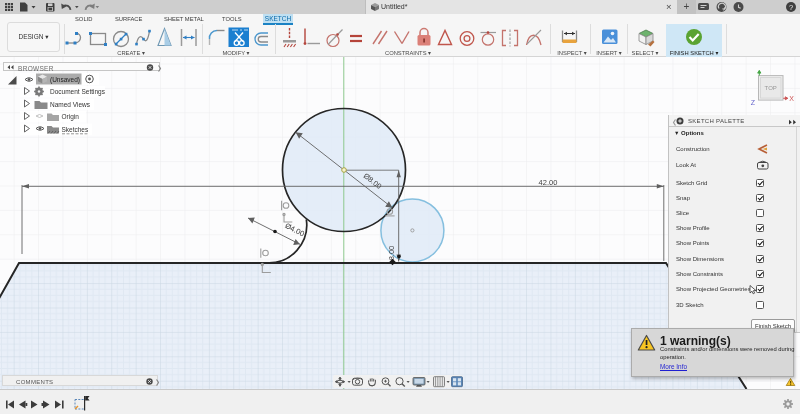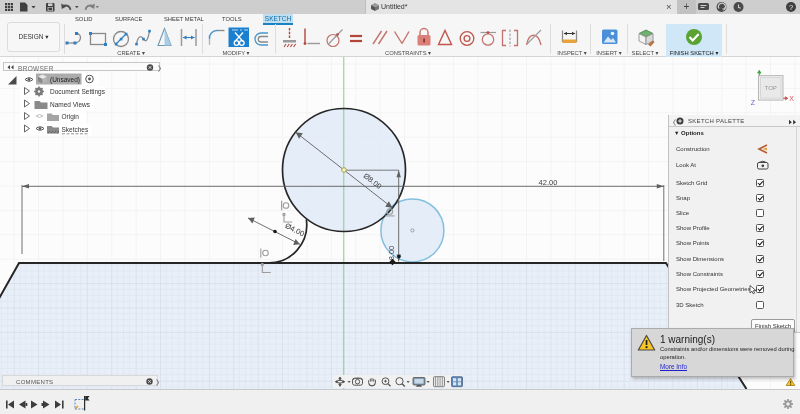--- a/index.html
+++ b/index.html
@@ -435,21 +435,21 @@
         <div class="cb" style="top:186px"></div>
 <div style="position:absolute;left:126.5px;top:12px;width:1px;height:205px;background:#d6d6d6"></div>
 <div style="position:absolute;left:82px;top:204px;width:44px;height:14px;background:#fdfdfd;border:1px solid #9a9a9a;border-radius:2px;text-align:center;line-height:12px;color:#333">Finish Sketch</div>
 </div>
 <div id="warnbox">
 <svg width="20" height="19" style="position:absolute;left:5px;top:5px">
           <path d="M9.5,1.5 l8.2,14.5 h-16.4 Z" fill="#f8c521" stroke="#4a4a4a" stroke-width="1.2" stroke-linejoin="round"></path>
           <rect x="8.7" y="6" width="1.7" height="5" fill="#222"></rect>
           <circle cx="9.55" cy="13.2" r="1.1" fill="#222"></circle>
         </svg>
-<div style="position:absolute;left:28px;top:5px;font-size:10px;font-weight:normal;color:#1a1a1a">1 warning(s)</div>
+<div style="position:absolute;left:28px;top:5px;font-size:12px;font-weight:bold;color:#1a1a1a">1 warning(s)</div>
 <div style="position:absolute;left:28px;top:17px;font-size:5.8px;color:#222;line-height:7.8px;white-space:nowrap">Constraints and/or dimensions were removed during<br>operation.</div>
 <div style="position:absolute;left:28px;top:34px;font-size:6.4px;color:#1f1fd1;text-decoration:underline">More Info</div>
 </div>
 <div id="comments">
 <span style="position:absolute;left:13px;top:2.5px;letter-spacing:.3px">COMMENTS</span>
 <svg width="10" height="9" style="position:absolute;left:142px;top:1px">
           <circle cx="4.5" cy="4.5" r="3.2" fill="#4a4a4a"></circle>
           <path d="M3.2,3.2 l2.6,2.6 m0,-2.6 l-2.6,2.6" stroke="#eee" stroke-width="0.9"></path>
         </svg>
 <span style="position:absolute;left:152px;top:1.5px;color:#888">❯</span>

